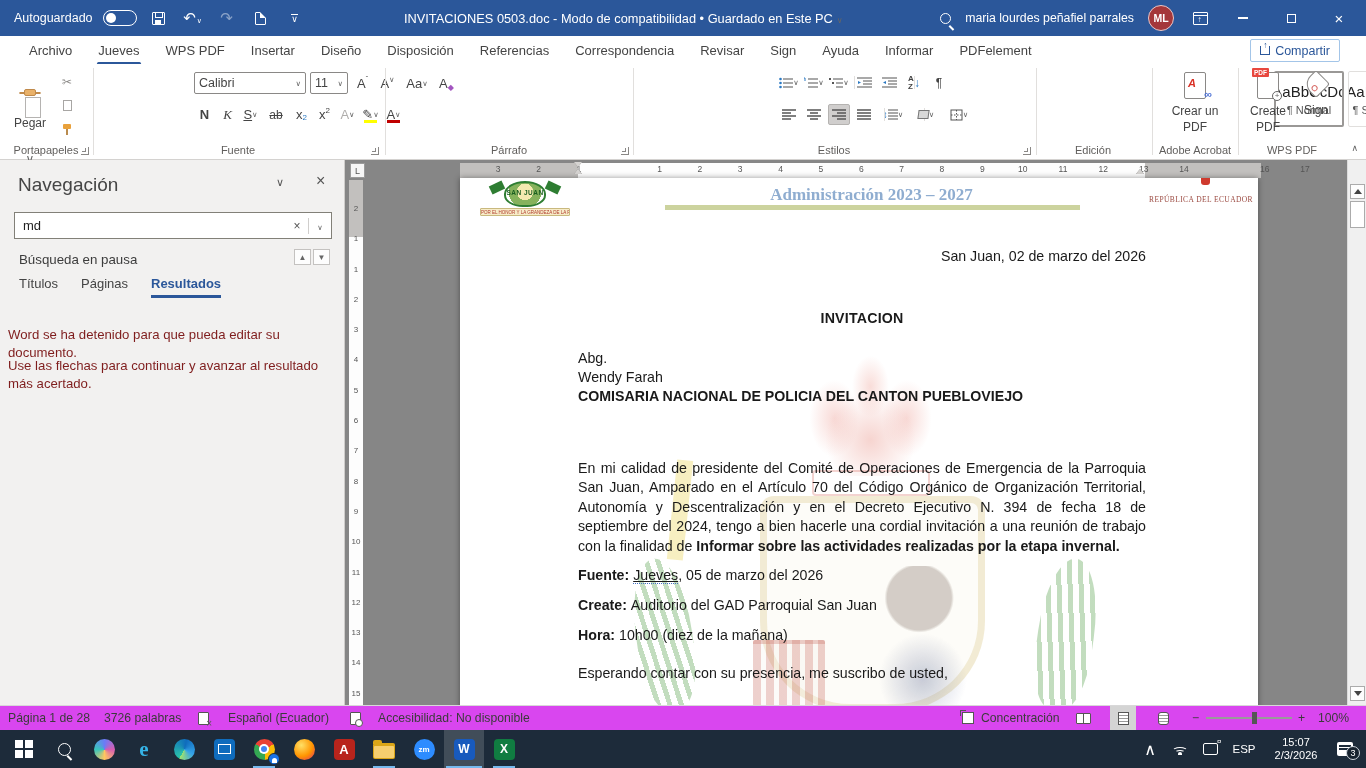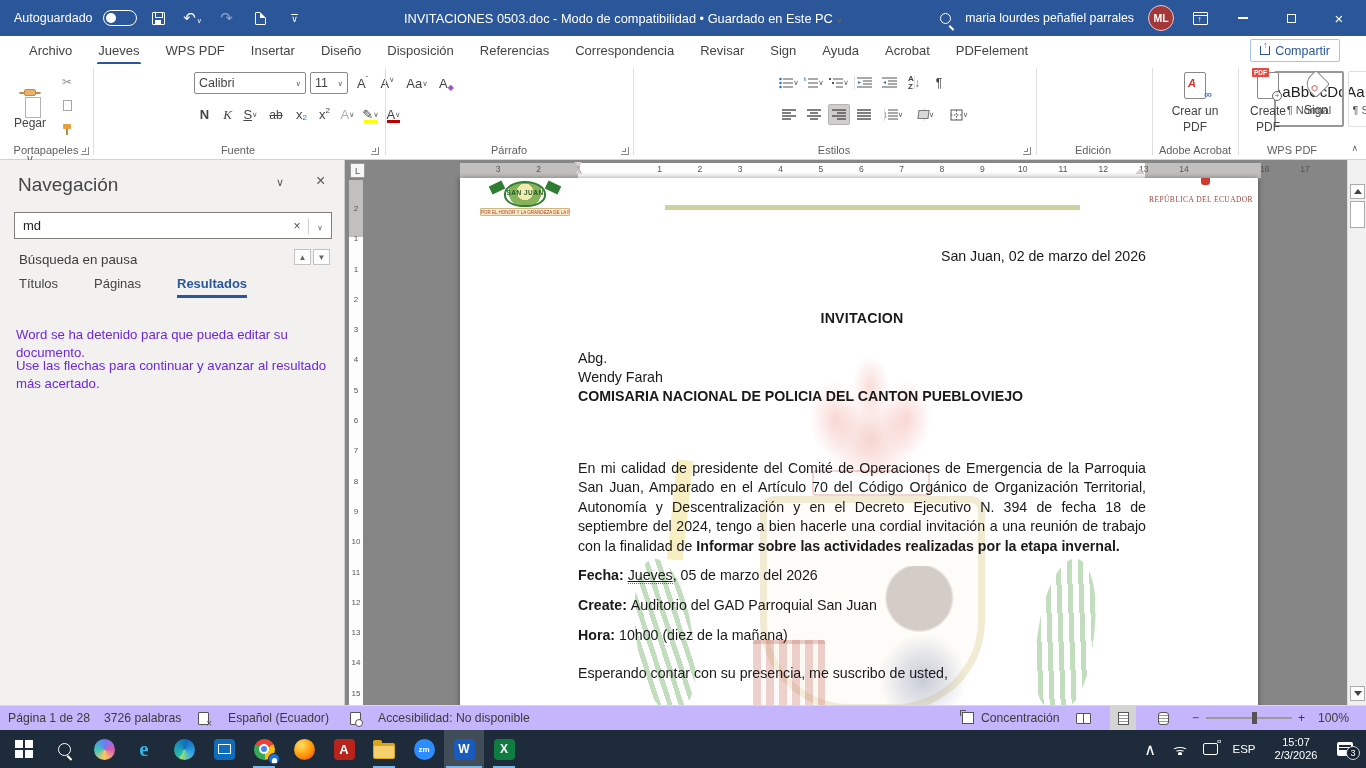--- a/index.html
+++ b/index.html
@@ -108,25 +108,25 @@
   .np-title{position:absolute;left:18px;top:14px;font-size:19px;color:#454545}
   .np-collapse{position:absolute;left:276px;top:16px;font-size:11px;color:#555;cursor:pointer}
   .np-close{position:absolute;left:316px;top:12px;font-size:16px;color:#555;cursor:pointer}
   .np-search{position:absolute;left:14px;top:52px;width:318px;height:27px;background:#fff;border:1px solid #828078;display:flex;align-items:center}
   .np-search input{flex:1;border:none;outline:none;font-family:inherit;font-size:13px;padding:0 8px;color:#222;background:transparent}
   .np-sbtn{width:22px;text-align:center;font-size:12px;color:#555;cursor:pointer}
   .np-sdiv{width:1px;height:16px;background:#d0cecc}
   .np-status{position:absolute;left:19px;top:92px;font-size:13.3px;color:#3c3c3c}
   .np-updown{position:absolute;right:14px;top:89px;display:flex;gap:2px}
   .np-updown span{width:17px;height:16px;border:1px solid #c4c2c0;background:#fdfdfd;font-size:8px;color:#666;display:flex;align-items:center;justify-content:center;cursor:pointer}
-  .np-tabs{position:absolute;left:19px;top:116px;display:flex;gap:36px;font-size:13px;color:#444}
+  .np-tabs{position:absolute;left:19px;top:116px;display:flex;gap:23px;font-size:13px;color:#444}
   .np-tab{cursor:pointer;padding-bottom:7px;position:relative;white-space:nowrap}
   .np-tab.active{color:#2b579a;font-weight:bold}
   .np-tab.active::after{content:"";position:absolute;left:0;right:0;bottom:0;height:3px;background:#2b579a}
-  .np-msg{position:absolute;left:16px;width:314px;font-size:13.2px;color:#6d28d9;line-height:18px}
+  .np-msg{position:absolute;left:8px;width:314px;font-size:13.2px;color:#7f1d1d;line-height:18px}
 
   
   .docarea{position:absolute;left:345px;top:0;right:0;bottom:0;background:#868686}
   .tabsel{position:absolute;left:5px;top:3px;width:15px;height:15px;background:#f6f6f6;border:1px solid #9a9a9a;font-size:9px;color:#555;display:flex;align-items:center;justify-content:center;cursor:pointer}
   .hrul{position:absolute;left:115px;top:3px;width:801px;height:15px;background:#c2c0be}
   .hrul .hwhite{position:absolute;left:118px;top:0;width:567px;height:15px;background:#fdfdfd}
   .hr-nums{position:absolute;left:133px;top:3px;height:15px;display:flex;pointer-events:none}
   .hr-nums .rn{width:40.35px;text-align:center;font-size:8.5px;color:#555;line-height:12px}
   .ind{position:absolute;width:0;height:0;cursor:pointer}
   .ind-top{left:229px;top:2px;border-left:4px solid transparent;border-right:4px solid transparent;border-top:5px solid #d6d4d2;filter:drop-shadow(0 0 .5px #777)}
@@ -184,21 +184,21 @@
 
   
   .vscroll{position:absolute;right:0;top:0;width:19px;bottom:0;background:#f0f0f0;border-left:1px solid #dcdcdc}
   .sc-btn{position:absolute;left:2px;width:15px;height:15px;background:#fdfdfd;border:1px solid #ababab;display:flex;align-items:center;justify-content:center;cursor:pointer}
   .sc-btn i{width:0;height:0;border-left:4px solid transparent;border-right:4px solid transparent}
   .sc-btn.up{top:24px}.sc-btn.up i{border-bottom:5px solid #444}
   .sc-btn.dn{bottom:4px}.sc-btn.dn i{border-top:5px solid #444}
   .sc-thumb{position:absolute;left:2px;top:41px;width:15px;height:27px;background:#fff;border:1px solid #ababab;cursor:grab}
 
   
-  .status{position:absolute;left:0;top:705px;width:1366px;height:25px;background:#c4b5fd;border-top:1px solid #d8d8d8;font-size:12.2px;color:#3b3b3b}
+  .status{position:absolute;left:0;top:705px;width:1366px;height:25px;background:#d946ef;border-top:1px solid #d8d8d8;font-size:12.2px;color:#3b3b3b}
   .st-item{position:absolute;top:0;height:24px;display:flex;align-items:center;cursor:pointer;white-space:nowrap}
   .doc-ic{width:11px;height:13px;border:1.2px solid #555;border-radius:1px;position:relative;background:#fff}
   .doc-ic.x::after{content:"×";position:absolute;right:-4px;bottom:-5px;font-size:10px;color:#555}
   .doc-ic.g::after{content:"";position:absolute;right:-3px;bottom:-3px;width:6px;height:6px;border:1.2px solid #555;border-radius:50%;background:#fff}
   .foc-ic{width:12px;height:12px;border:1.2px solid #555;position:relative;background:#fff}
   .foc-ic::before{content:"";position:absolute;left:-3px;top:-3px;width:5px;height:5px;border-left:1.5px solid #555;border-top:1.5px solid #555}
   .book-ic{width:15px;height:11px;border:1.2px solid #555;border-radius:1px;position:relative;background:#fff}
   .book-ic::after{content:"";position:absolute;left:50%;top:0;bottom:0;width:1.2px;background:#555}
   .view-tile{width:26px;height:24px;display:flex;align-items:center;justify-content:center}
   .view-tile.sel{background:#d4d4d4}
@@ -295,21 +295,21 @@
         <button class="rtab active"><span>Jueves</span></button>
         <button class="rtab"><span>WPS PDF</span></button>
         <button class="rtab"><span>Insertar</span></button>
         <button class="rtab"><span>Diseño</span></button>
         <button class="rtab"><span>Disposición</span></button>
         <button class="rtab"><span>Referencias</span></button>
         <button class="rtab"><span>Correspondencia</span></button>
         <button class="rtab"><span>Revisar</span></button>
         <button class="rtab"><span>Sign</span></button>
         <button class="rtab"><span>Ayuda</span></button>
-        <button class="rtab"><span>Acrobat</span></button>
+        <button class="rtab"><span>Informar</span></button>
         <button class="rtab"><span>PDFelement</span></button>
       </nav>
     <button class="share-btn">
         <span class="share-ic"></span>
         <span>Compartir</span>
       </button>
   </div>
 
   <div class="ribbon">
 
@@ -617,31 +617,32 @@
         <div class="wm wm-leaf r"></div>
         <div class="wm wm-ystrip"></div>
 
         <div class="hdr-logo">
           <span class="crest-rib l"></span>
           <span class="crest-rib r"></span>
           <span class="crest-c"></span>
           <span class="crest-name">SAN JUAN</span>
           <span class="crest-motto">POR EL HONOR Y LA GRANDEZA DE LA PATRIA</span>
         </div>
+        <div class="hdr-admin">Administración 2023 – 2027</div>
         <div class="hdr-bar"></div>
         <div class="hdr-rep">REPÚBLICA DEL ECUADOR</div>
         <div class="hdr-frag"></div>
 
         <div class="blk d-date">San Juan, 02 de marzo del 2026</div>
         <div class="blk d-title">INVITACION</div>
         <div class="blk d-abg">Abg.</div>
         <div class="blk d-wendy">Wendy Farah</div>
         <div class="blk d-comisaria">COMISARIA NACIONAL DE POLICIA DEL CANTON PUEBLOVIEJO</div>
         <p class="blk d-para"><span>En mi calidad de presidente del Comité de Operaciones de Emergencia de la Parroquia San Juan, Amparado en el Artículo 70 del Código Orgánico de Organización Territorial, Autonomía y Descentralización y en el Decreto Ejecutivo N. 394 de fecha 18 de septiembre del 2024, tengo a bien hacerle una cordial invitación a una reunión de trabajo con la finalidad de </span><b>Informar sobre las actividades realizadas por la etapa invernal.</b></p>
-        <div class="blk d-fecha"><b>Fecha: </b><span class="ul-gram">Jueves</span><span>, 05 de marzo del 2026</span></div>
+        <div class="blk d-fecha"><b>Fuente: </b><span class="ul-gram">Jueves</span><span>, 05 de marzo del 2026</span></div>
         <div class="blk d-lugar"><b>Create: </b><span>Auditorio del GAD Parroquial San Juan</span></div>
         <div class="blk d-hora"><b>Hora: </b><span>10h00 (diez de la mañana)</span></div>
         <div class="blk d-closing">Esperando contar con su presencia, me suscribo de usted,</div>
       </div>
 
       <div class="vscroll">
         <span class="sc-btn up">
             <i></i>
           </span>
         <span class="sc-thumb"></span>

